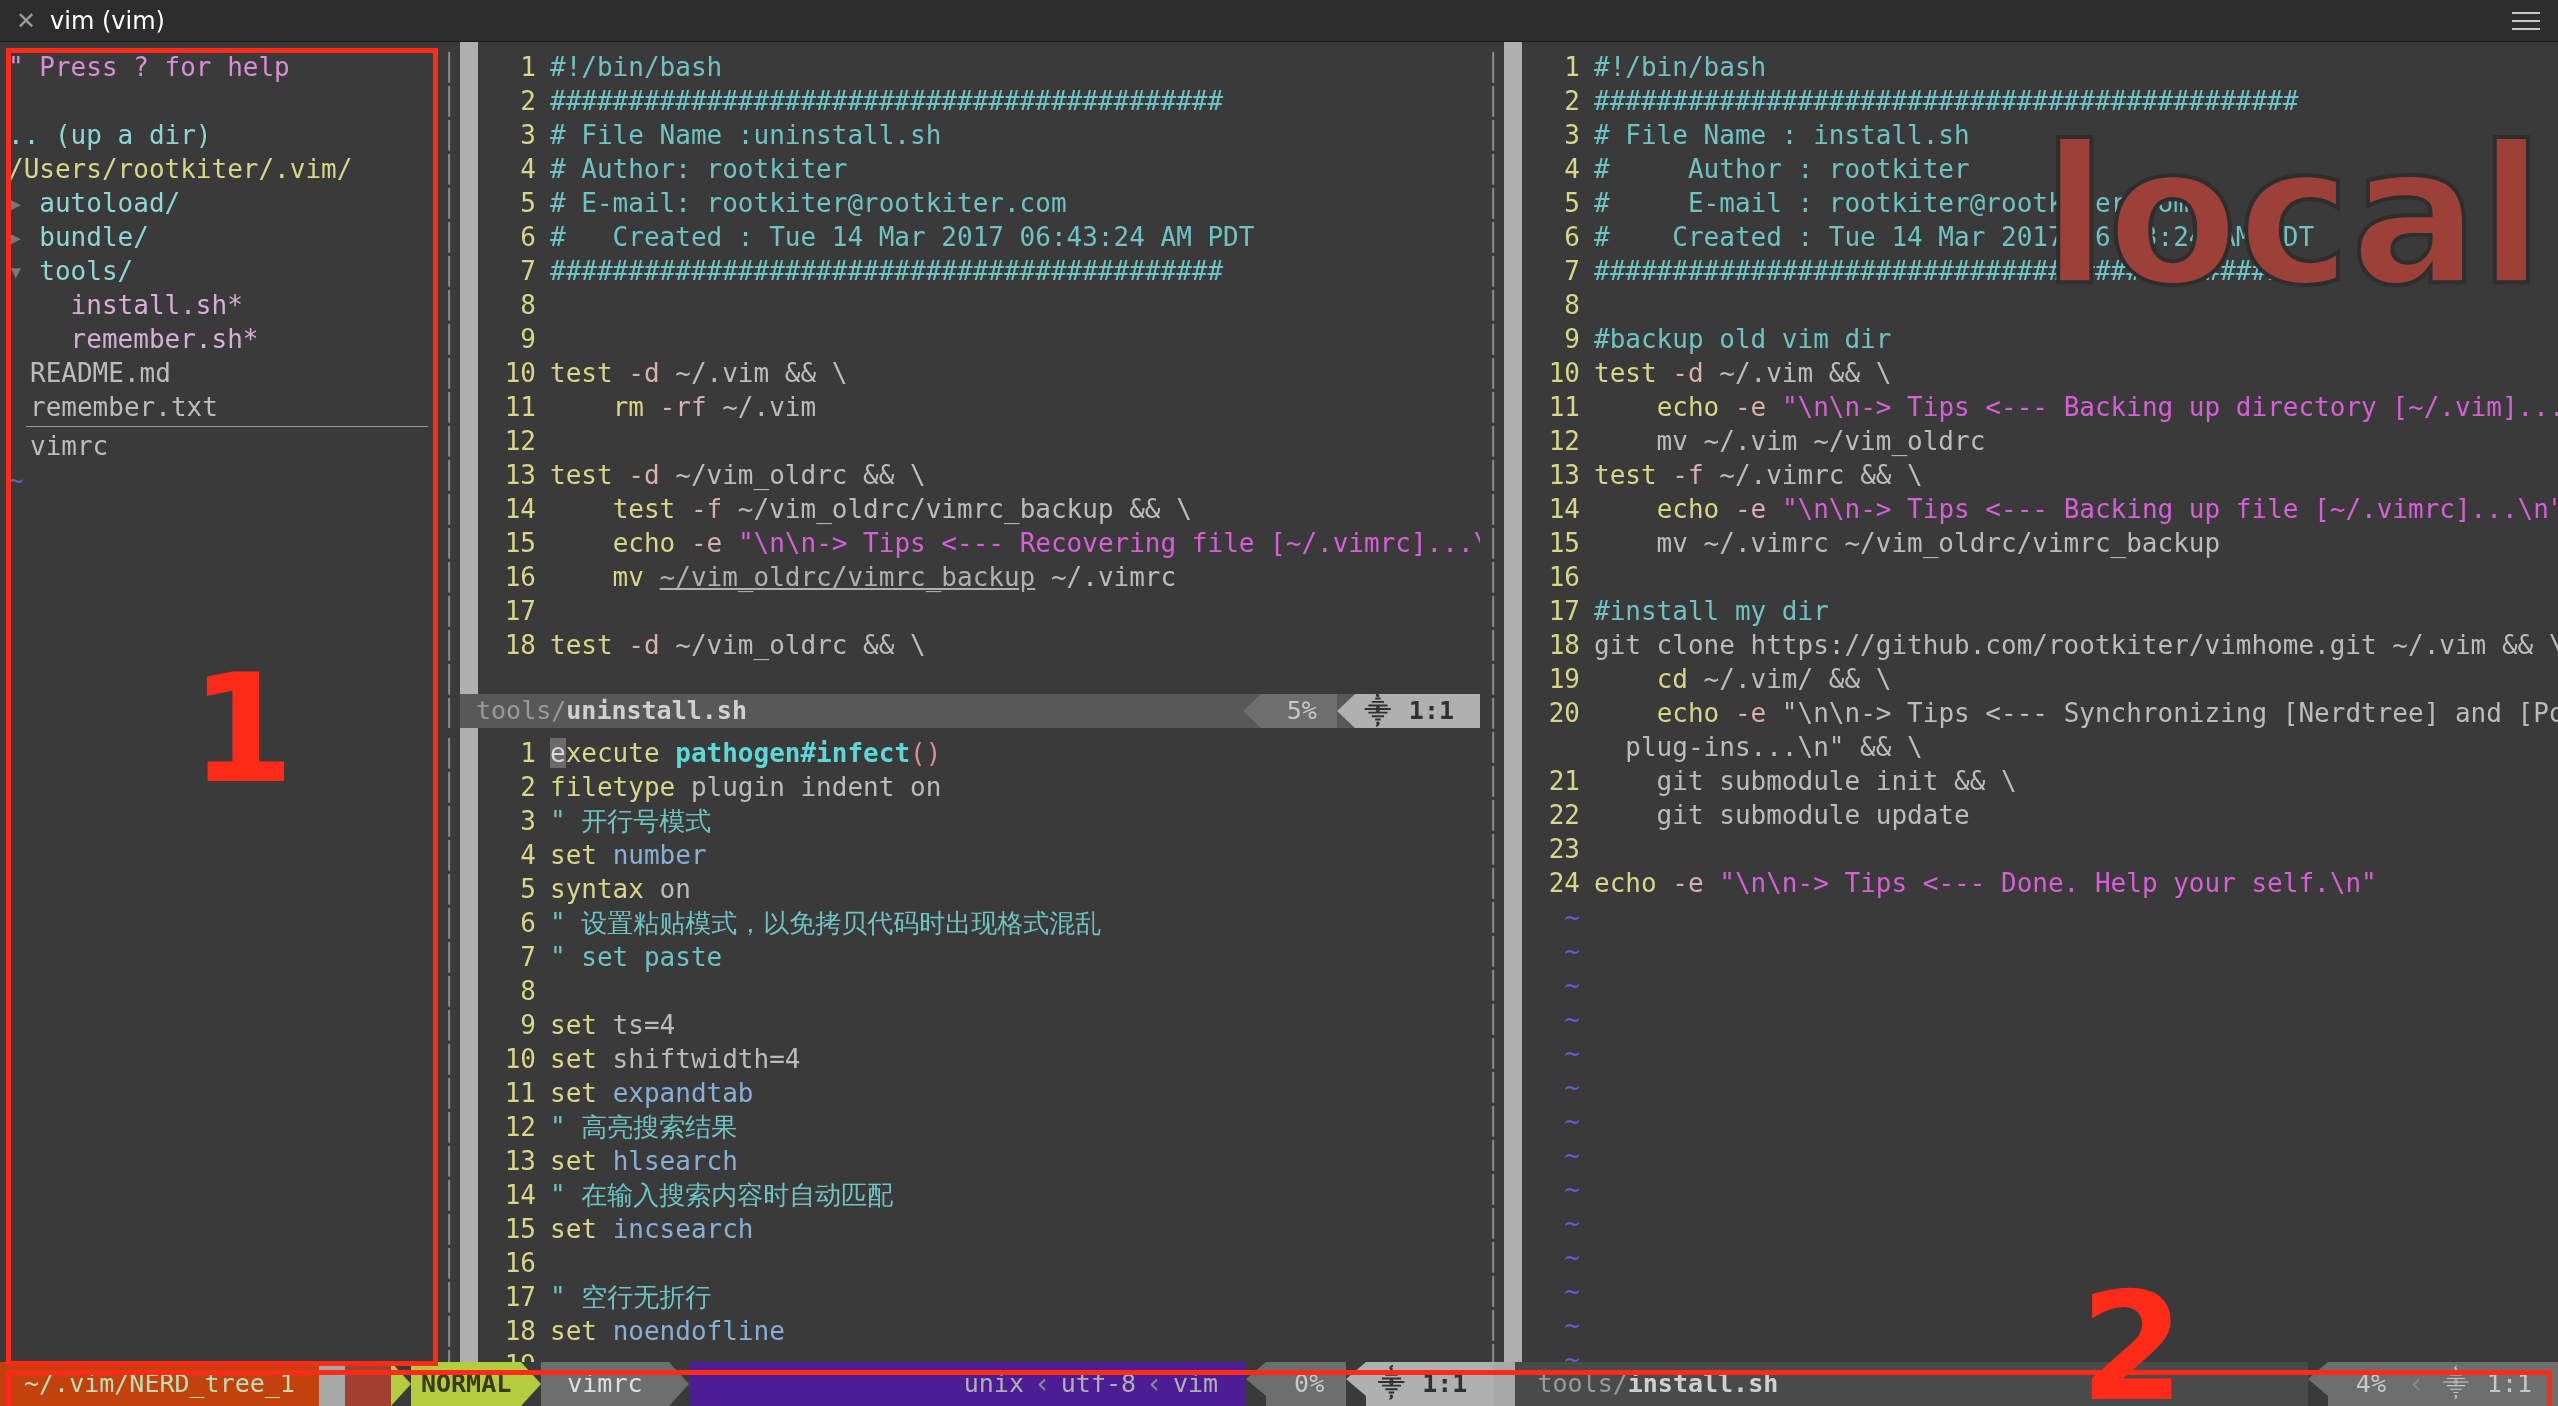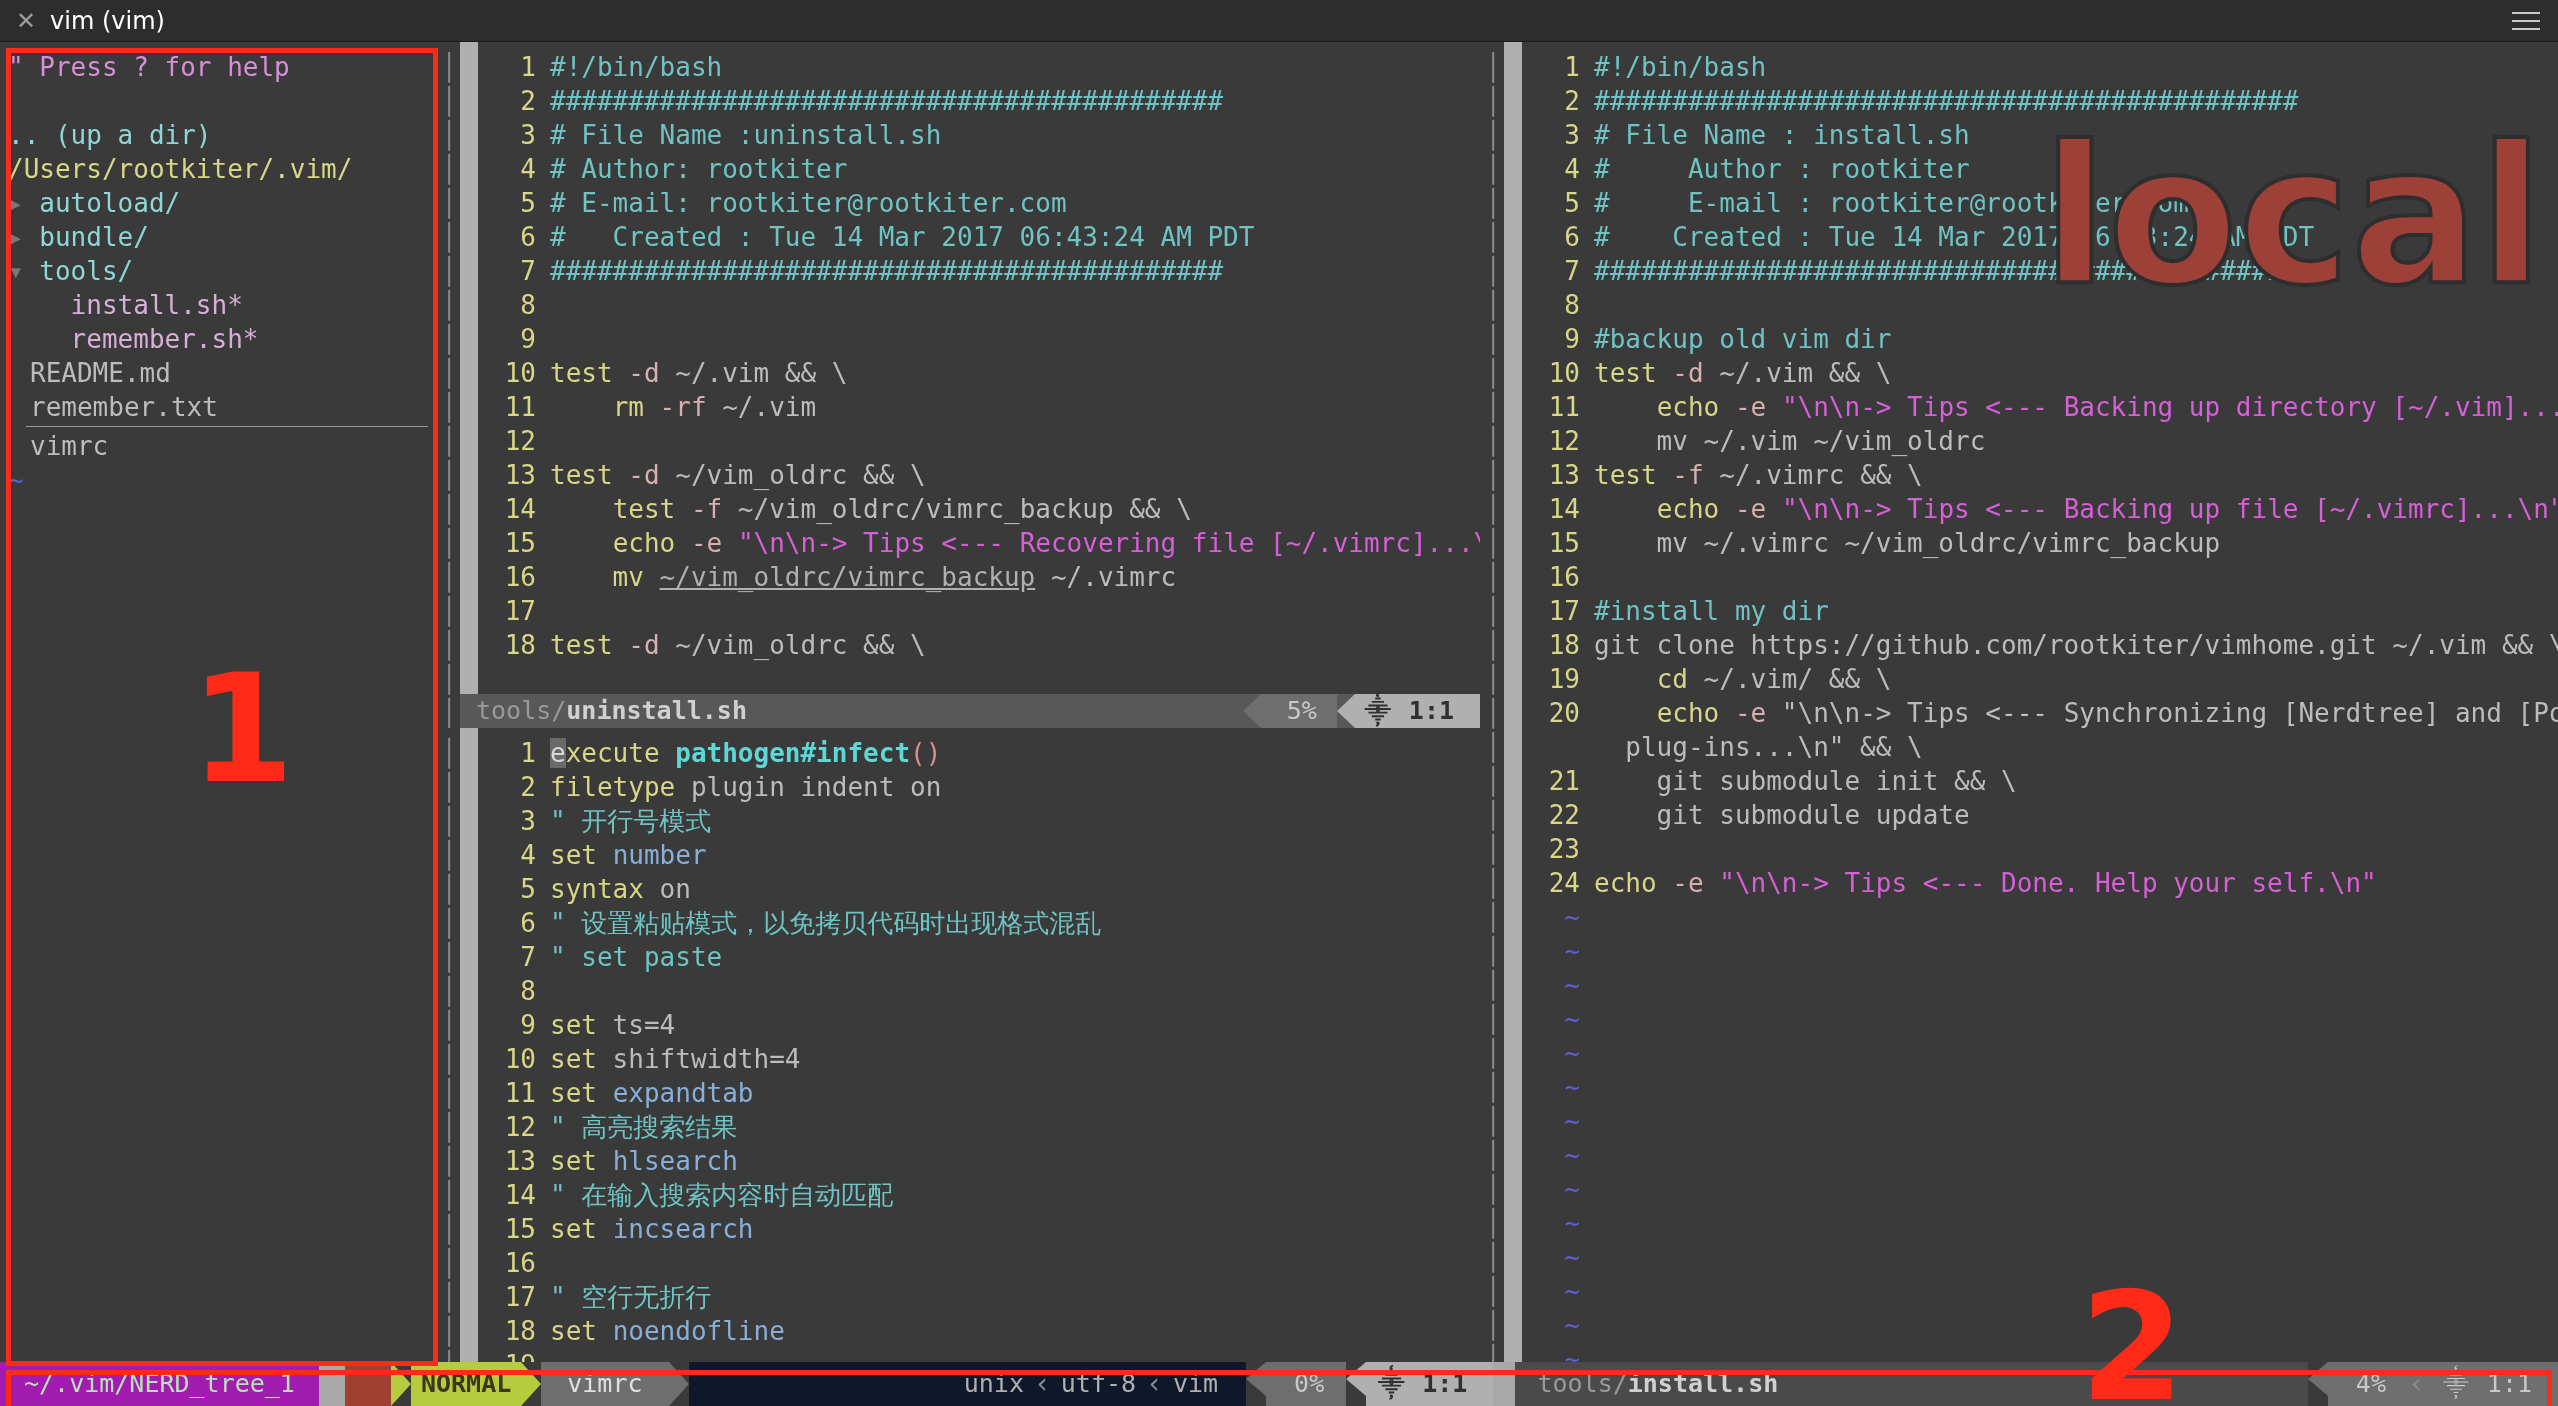--- a/index.html
+++ b/index.html
@@ -104,26 +104,26 @@
     color:#9c4038; -webkit-text-stroke:4px #2e2e2e;
   }
 
   
   #statusbar {
     position:absolute; left:0; right:0; bottom:0; height:44px; display:flex;
     background:#3a3a3a; font-size:25px; align-items:stretch; z-index:20;
   }
   #statusbar .seg { display:flex; align-items:center; height:100%; white-space:pre; }
   .sep-r { width:0;height:0;border-top:22px solid transparent;border-bottom:22px solid transparent; }
-  .seg-nerd { background:#a21caf; color:#b8e0b8; padding:2px 24px; }
+  .seg-nerd { background:#c2410c; color:#b8e0b8; padding:2px 24px; }
   .seg-gap  { background:#a8a8a8; width:26px; }
   .seg-red  { background:#a04030; width:46px; }
   .seg-mode { background:#b5cc3f; color:#3a3a1a; font-weight:bold; padding:0 10px; }
   .seg-file { background:#6e6e6e; color:#e0e0e0; padding:0 26px; }
-  .seg-mid  { background:#0f172a; color:#b0b0b0; flex:1; justify-content:flex-end; padding-right:28px; }
+  .seg-mid  { background:#4c1d95; color:#b0b0b0; flex:1; justify-content:flex-end; padding-right:28px; }
   .seg-pct  { background:#6e6e6e; color:#c8c8c8; padding:0 22px 0 28px; }
   .seg-pos  { background:#b0b0b0; color:#303030; font-weight:bold; padding:0 26px 0 12px; gap:18px; }
   .seg-pad  { background:#a8a8a8; width:22px; }
   .seg-rpath{ background:#4a4a4a; color:#9a9a9a; padding:0 0 0 22px; }
   .seg-rfill{ background:#4a4a4a; flex:1; }
   .chev { font-size:28px; color:#8a8a8a; }
 </style>
 </head>
 <body>
 

